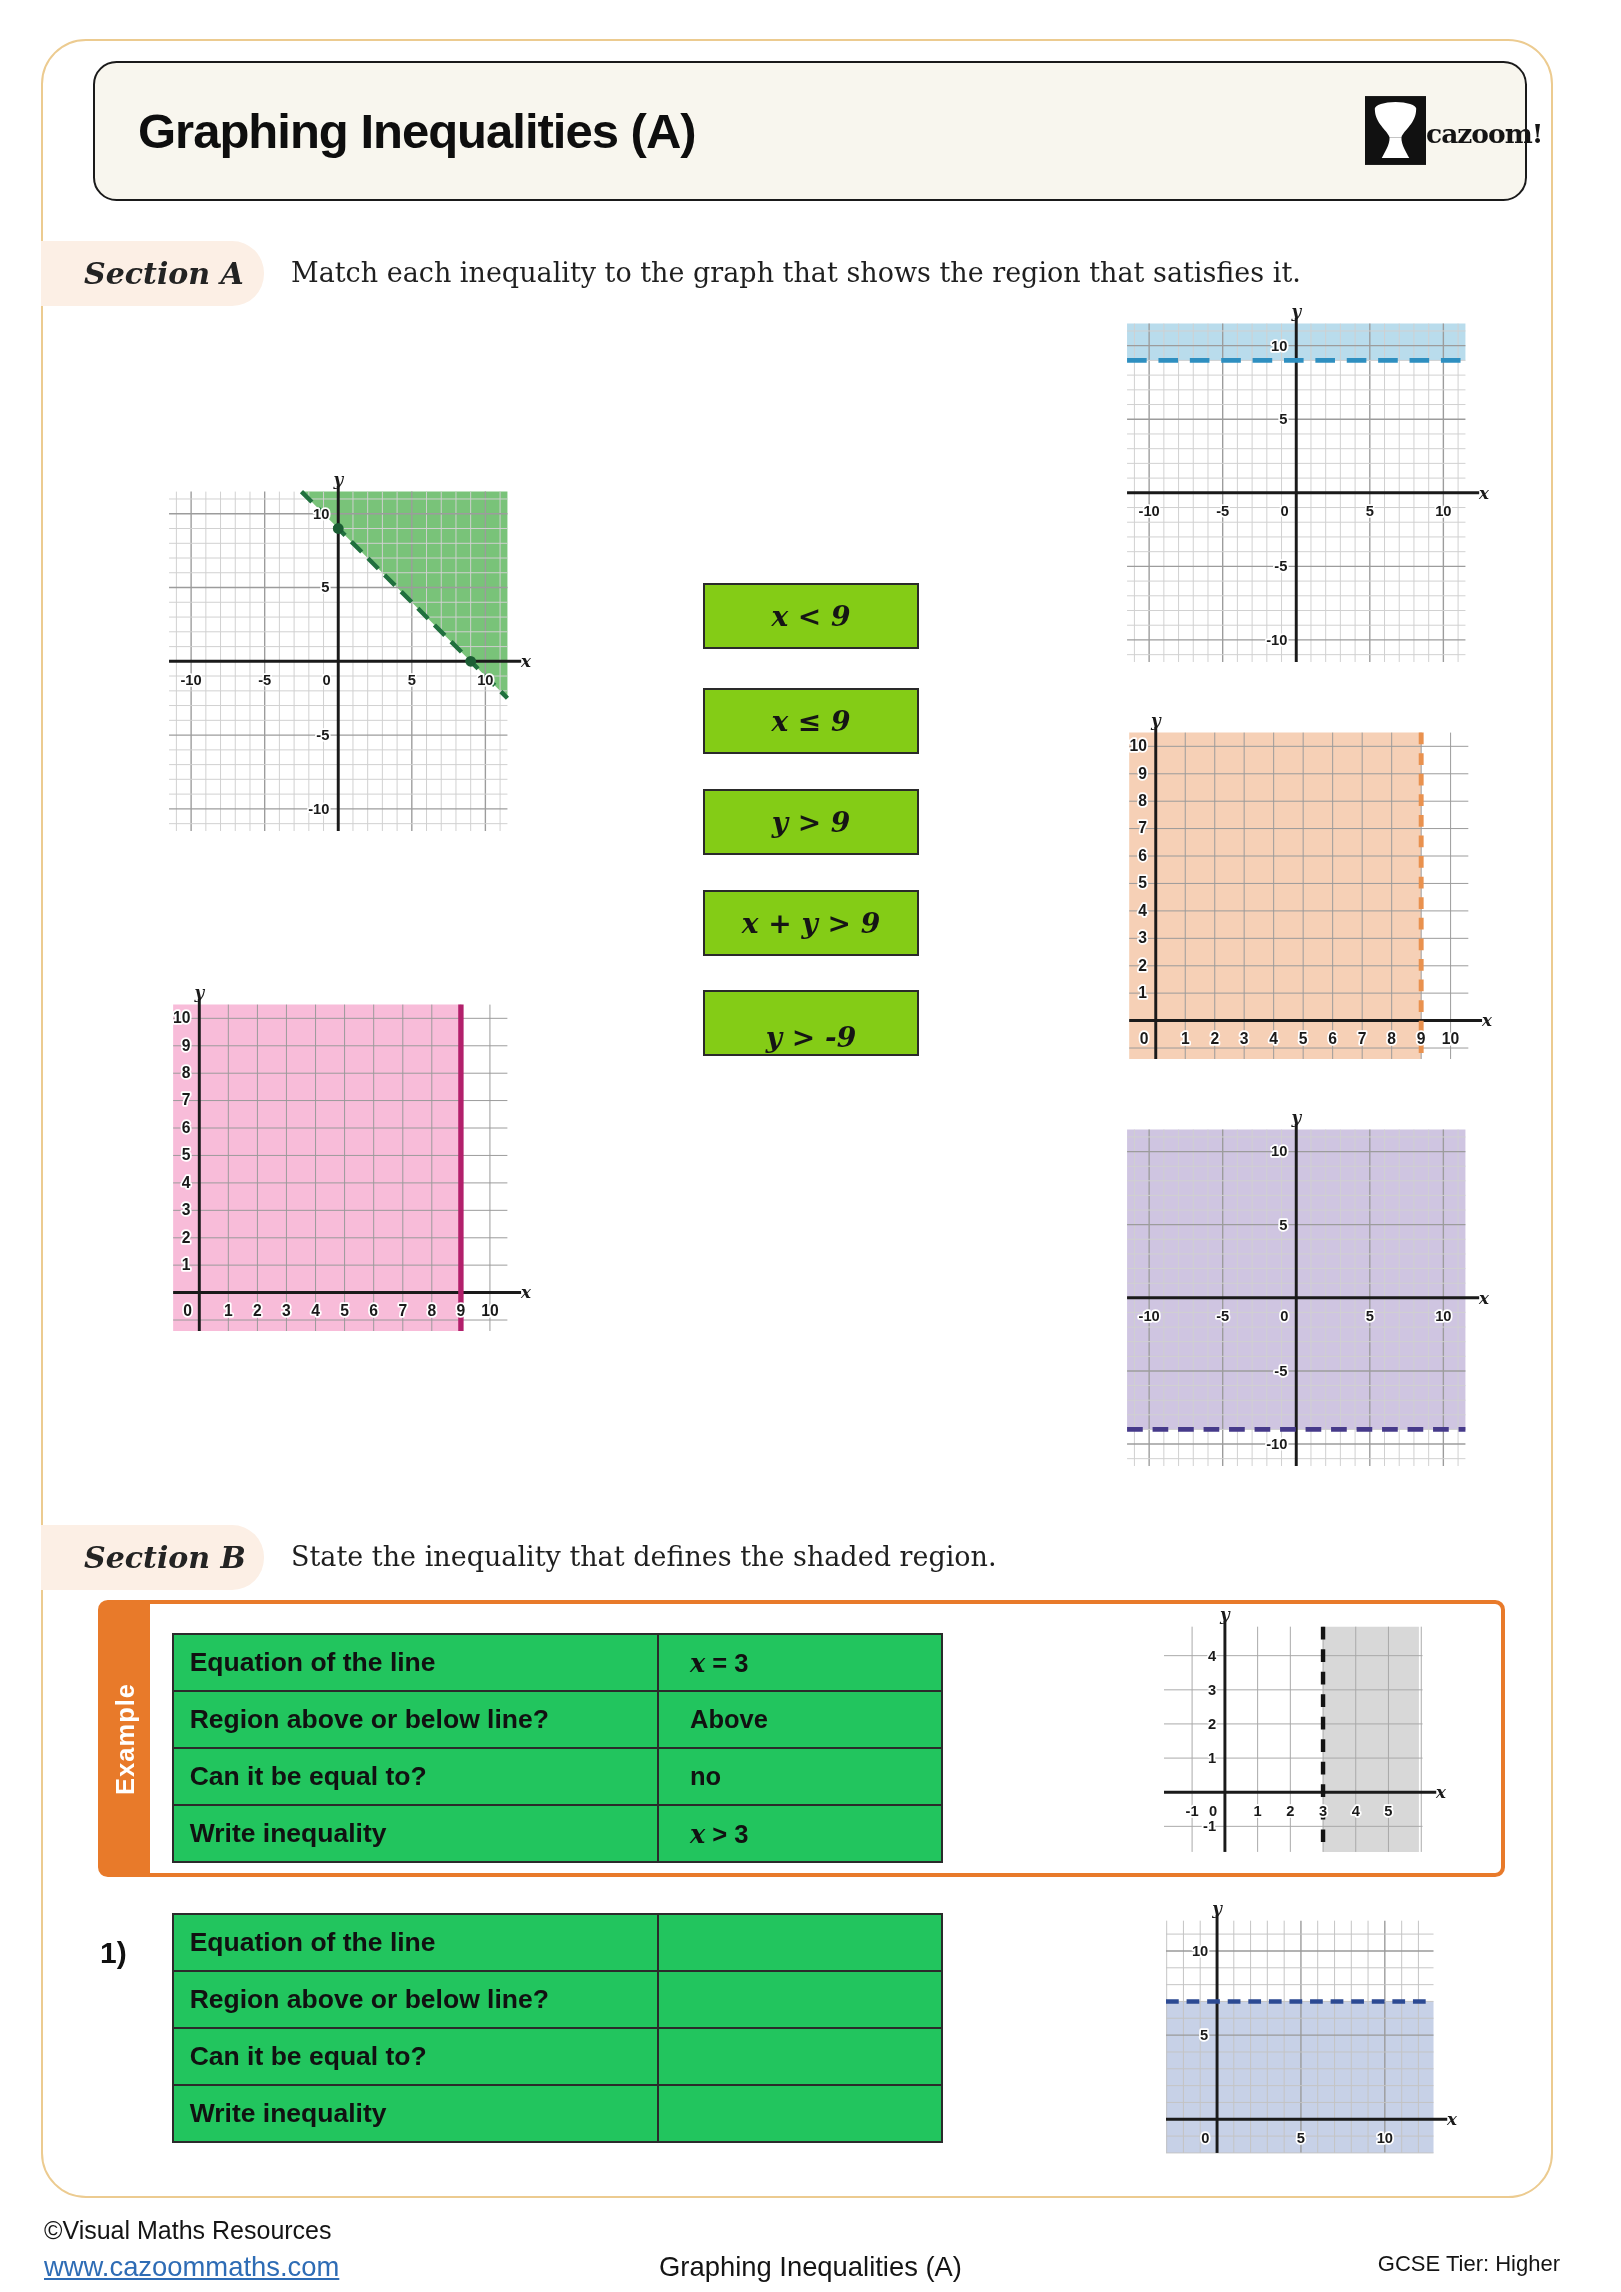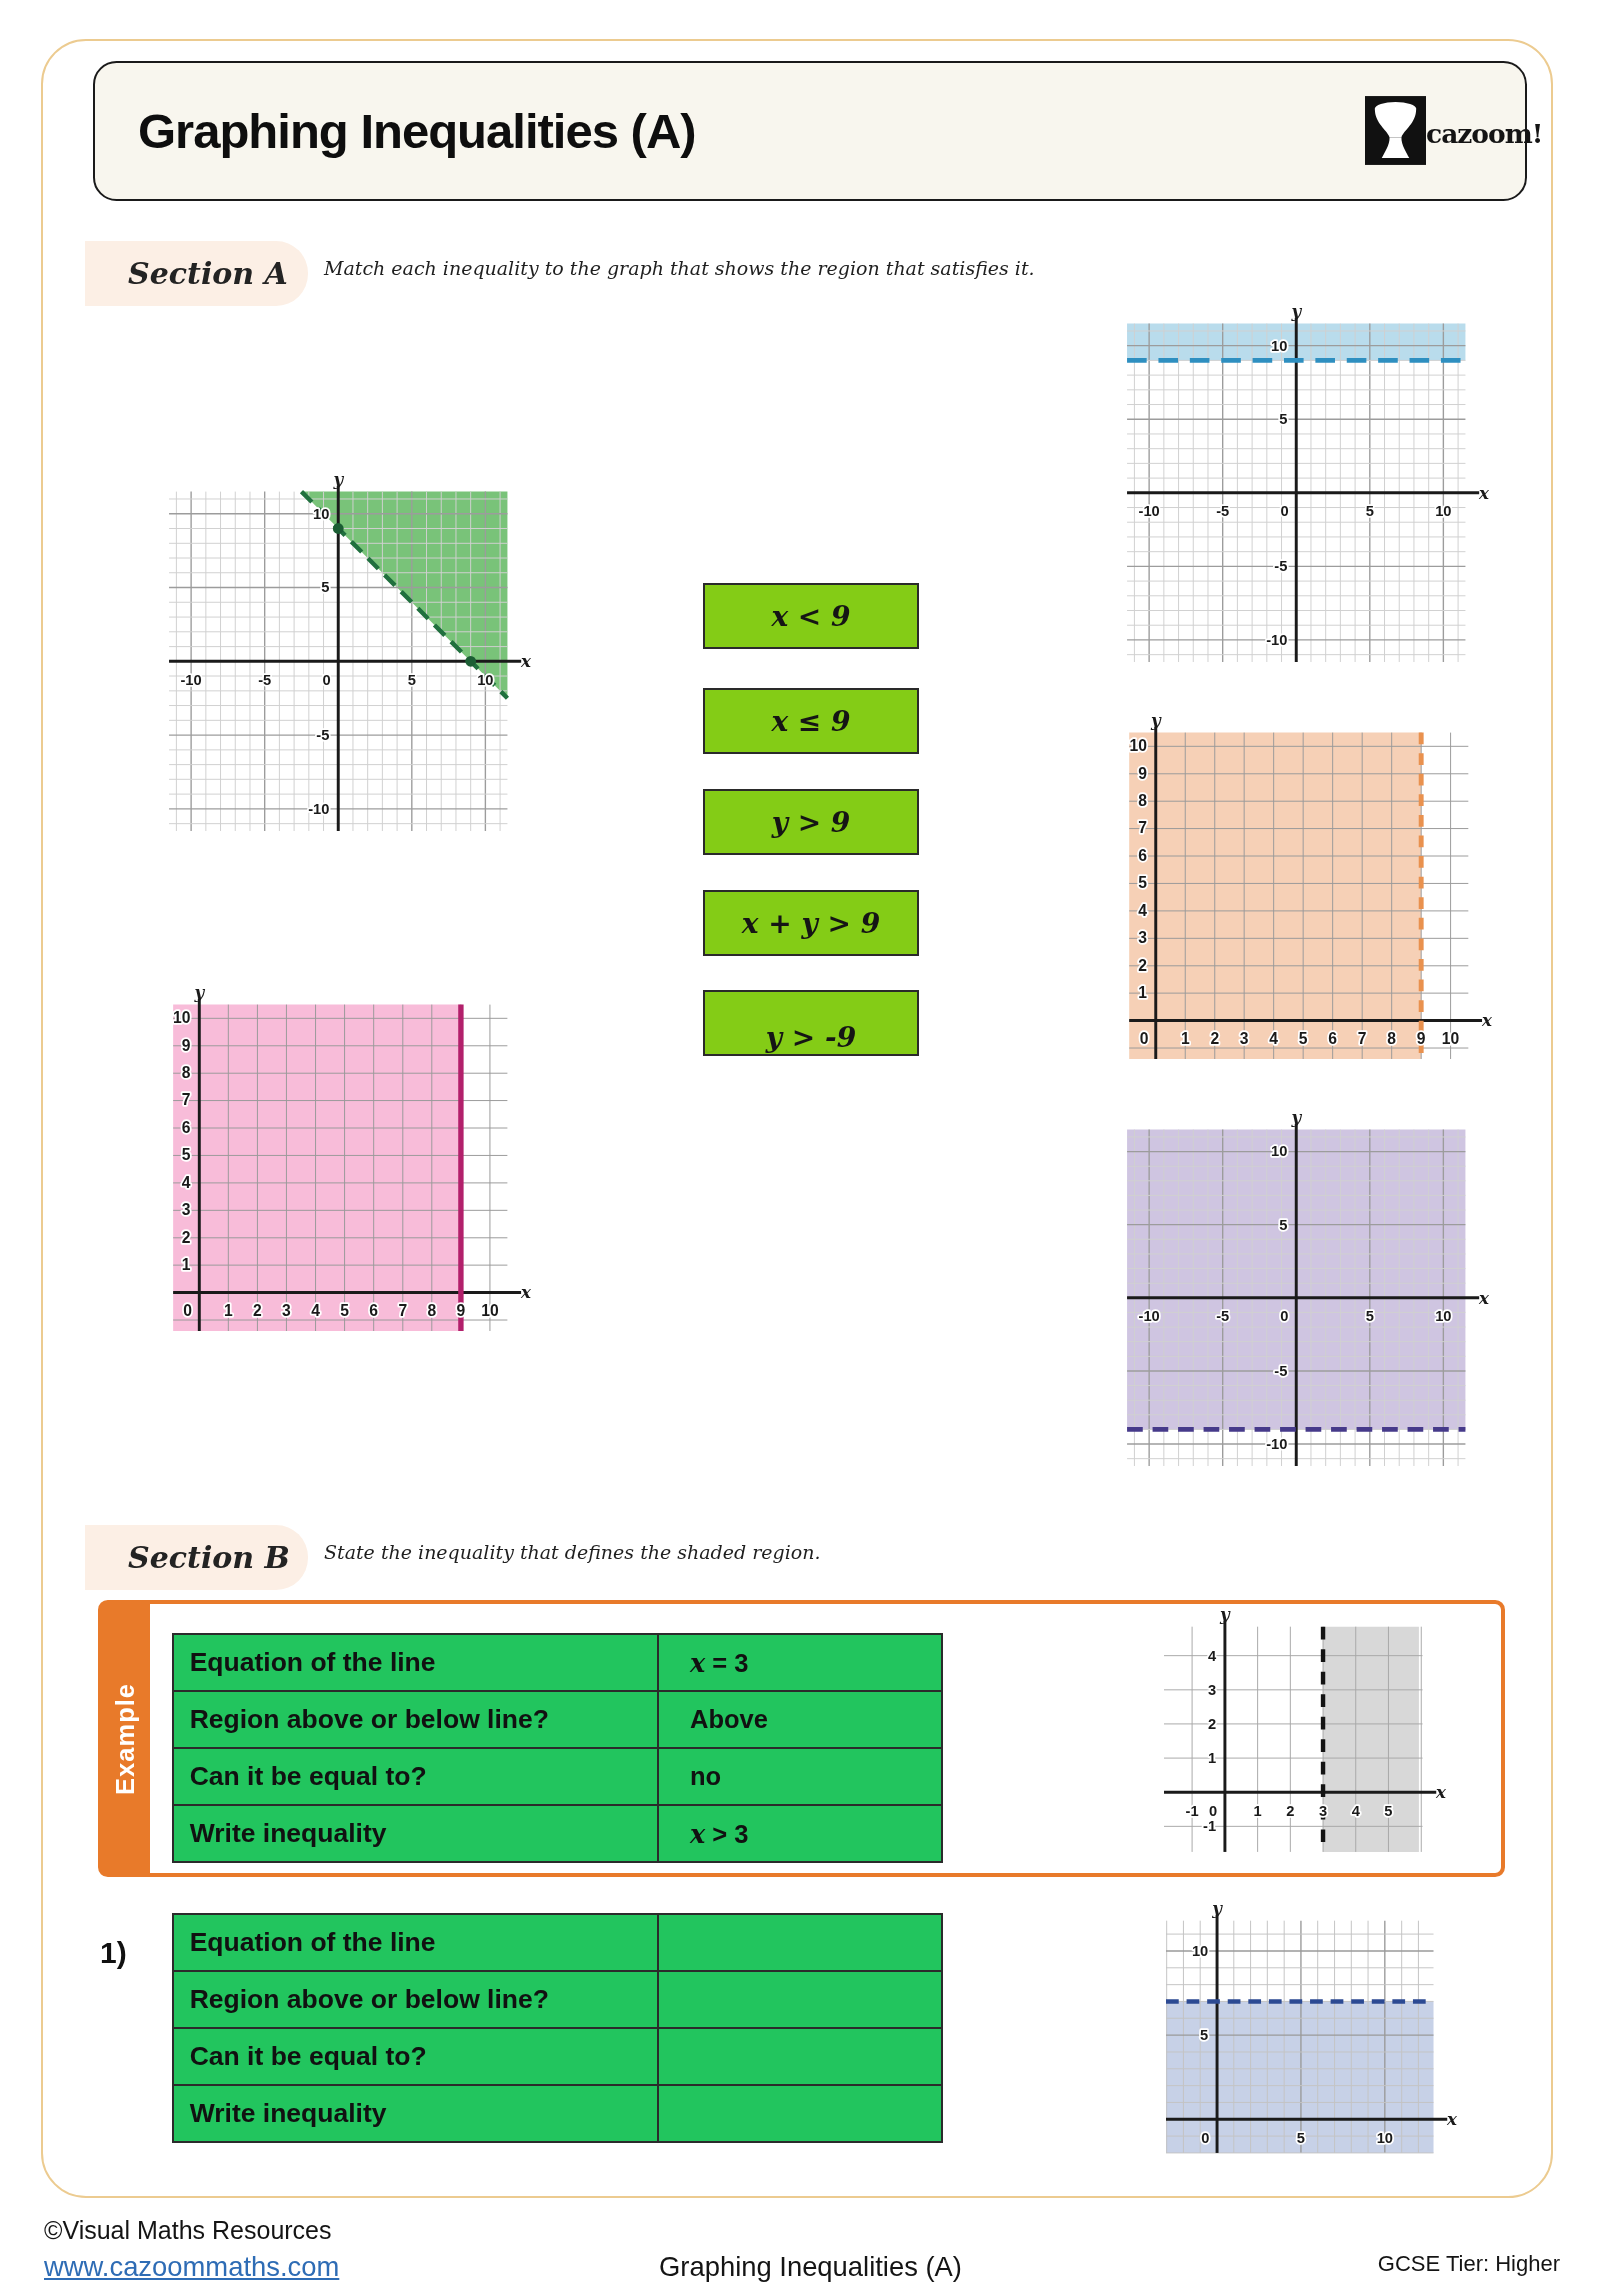--- a/index.html
+++ b/index.html
@@ -12,24 +12,24 @@
            border:2.9px solid #eccb90; border-radius:45px; }
 
   .titlebox { position:absolute; left:93px; top:61px; width:1434px; height:140px;
               background:#f8f6ee; border:2.9px solid #1a1a1a; border-radius:23.5px;
               display:flex; align-items:center; justify-content:space-between; padding:0 33px 0 43px; }
   .title { font-size:49px; font-weight:bold; letter-spacing:-1px; color:#0e0e0e; }
   .logo { display:flex; flex-direction:row; align-items:center; width:127px; margin-top:3.9px; }
   .logo-text { font-family:"DejaVu Serif", serif; font-weight:bold; font-size:26.5px; color:#141414; letter-spacing:-1px; margin-top:1px; }
 
   .pill { position:absolute; left:41px; width:223px; height:65px; background:#fcefe5;
-          border-radius:0 32px 32px 0; display:flex; align-items:center; padding-left:43px;margin-left:44px; }
+          border-radius:0 32px 32px 0; display:flex; align-items:center; padding-left:43px; }
   .pill-a { top:241px; } .pill-b { top:1525px; }
   .pill span { font-family:"DejaVu Serif", serif; font-weight:bold; font-style:italic; font-size:30px; color:#232323; }
-  .instr { position:absolute; left:324px; font-family:"DejaVu Serif", serif; font-style:italic; font-size:19px; color:#1f1f1f; }
+  .instr { position:absolute; left:291px; font-family:"DejaVu Serif", serif; font-size:27px; color:#1f1f1f; }
   .instr-a { top:257px; } .instr-b { top:1541px; }
 
   .graph { position:absolute; }
   .graph svg { position:absolute; left:0; top:0; overflow:visible; }
   .g1 { left:1127px; top:304px;  width:364px; height:358px; }
   .g2 { left:169px;  top:472px;  width:364px; height:359px; }
   .g3 { left:1129px; top:713px;  width:365px; height:346px; }
   .g4 { left:173px;  top:985px; width:360px; height:346px; }
   .g5 { left:1127px; top:1110px; width:364px; height:356px; }
   .g6 { left:1164px; top:1607px; width:284px; height:245px; }

